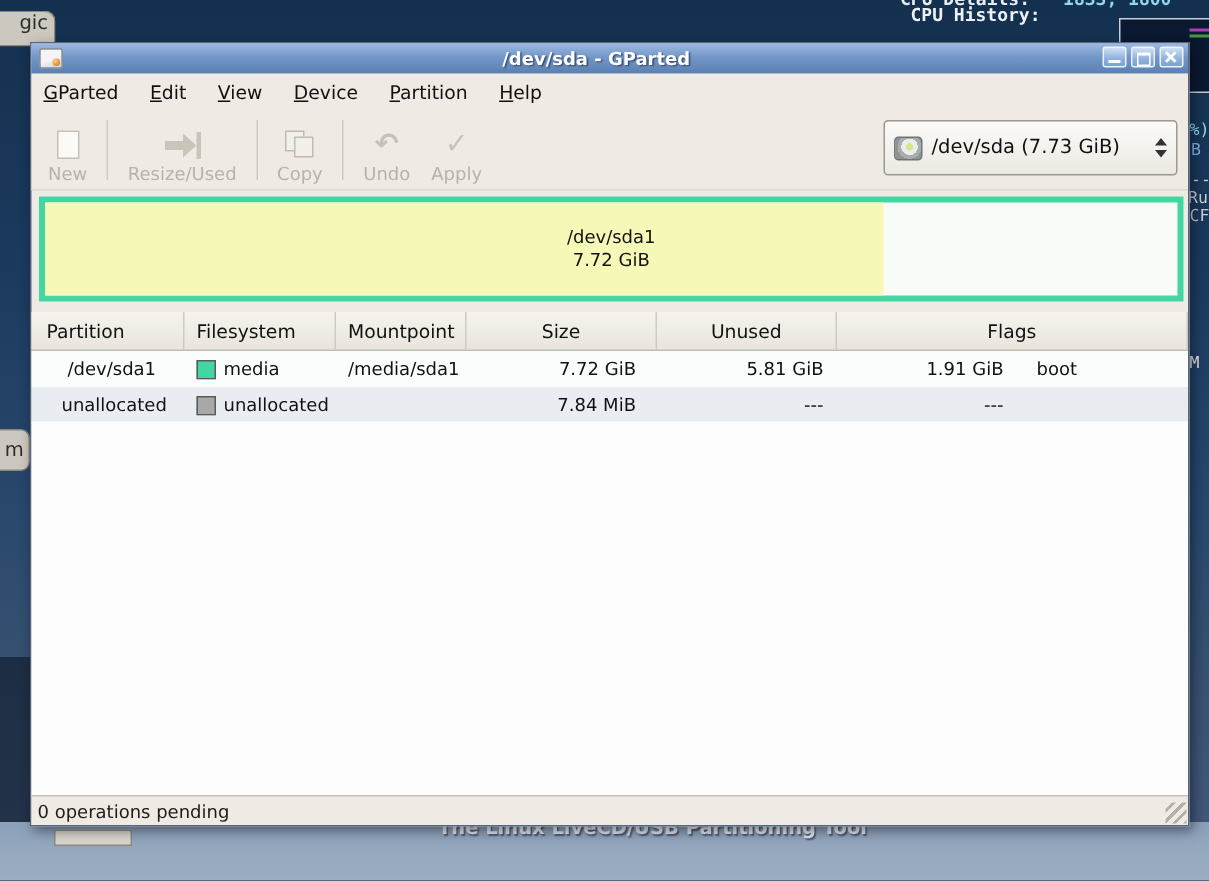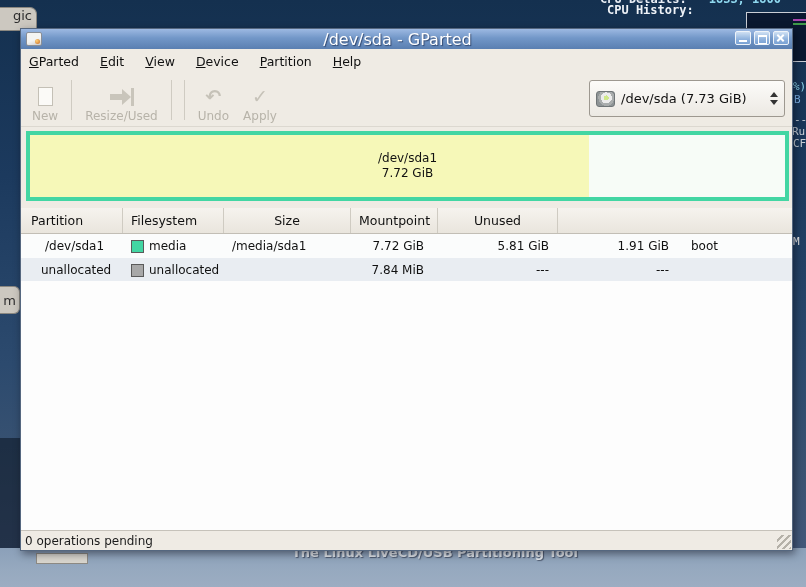--- a/index.html
+++ b/index.html
@@ -35,21 +35,21 @@
     display:flex;align-items:center;justify-content:center;}
 
   
   .win{position:absolute;left:20px;top:28px;width:773px;height:523px;z-index:10;
     background:#efebe4;border:1px solid #55677f;box-sizing:border-box;
     box-shadow:2px 3px 8px rgba(0,0,10,.45);}
   .titlebar{position:absolute;left:0;top:0;right:0;height:20px;
     background:linear-gradient(180deg,#9db9e2 0%,#7297c8 45%,#5a7fb1 100%);
     border-bottom:1px solid #46689a;display:flex;align-items:center;}
   .titlebar .title{position:absolute;left:0;right:18px;text-align:center;color:#fff;
-    font-weight:normal;font-size:16px;text-shadow:1px 1px 1px rgba(20,35,70,.65);}
+    font-weight:bold;font-size:12px;text-shadow:1px 1px 1px rgba(20,35,70,.65);}
   .win-icon{width:14px;height:12px;margin-left:5px;border-radius:2px;z-index:2;
     background:linear-gradient(160deg,#f4f4f2 55%,#c9ccd0 100%);border:1px solid #8b8f96;position:relative;}
   .win-icon::after{content:"";position:absolute;right:1px;bottom:1px;width:5px;height:5px;border-radius:50%;
     background:radial-gradient(circle at 35% 35%,#ffd27a,#c8671f);}
   .win-btns{position:absolute;right:3px;top:2px;display:flex;gap:3px;z-index:2;}
   .win-btn{width:16px;height:14px;border:1px solid #eef3f9;border-radius:2px;box-sizing:border-box;
     background:linear-gradient(180deg,#cfe0f3 0%,#8fb2dd 60%,#7aa2d4 100%);position:relative;}
   .g-min::after{content:"";position:absolute;left:3px;right:3px;bottom:2px;height:2px;background:#fff;}
   .g-max::after{content:"";position:absolute;left:3px;top:3px;width:7px;height:6px;
     border:1px solid #fff;border-top-width:2px;}
@@ -200,20 +200,29 @@
         <div class="tb-ico">
             <div class="ico-resize">
               <i class="shaft"></i>
               <i class="head"></i>
               <i class="bar"></i>
             </div>
           </div>
         <span>Resize/Used</span>
       </div>
       <div class="tb-sep"></div>
+      <div class="tb-btn">
+        <div class="tb-ico">
+            <div class="ico-copy">
+              <i></i>
+              <b></b>
+            </div>
+          </div>
+        <span>Copy</span>
+      </div>
       <div class="tb-sep"></div>
       <div class="tb-btn">
         <div class="tb-ico">
             <span class="glyph-ico">↶</span>
           </div>
         <span>Undo</span>
       </div>
       <div class="tb-btn">
         <div class="tb-ico">
             <span class="glyph-ico">✓</span>
@@ -236,23 +245,24 @@
       <div class="pb-label">
         <span>/dev/sda1</span>
         <span>7.72 GiB</span>
       </div>
     </div>
 
     <div class="tbl">
       <div class="tbl-row tbl-head">
         <div class="cell c0">Partition</div>
         <div class="cell c1">Filesystem</div>
+        <div class="cell c2">Mountpoint</div>
         <div class="cell c3 hd-center">Size</div>
-        <div class="cell c2">Mountpoint</div>
         <div class="cell c5 hd-center">Unused</div>
+        <div class="cell c6 hd-center">Flags</div>
       </div>
 
       <div class="tbl-row row-a">
         <div class="cell c0 part-indent">/dev/sda1</div>
         <div class="cell c1 fs-cell">
           <span class="swatch" style="background: rgb(67, 214, 163);"></span>
           <span>media</span>
         </div>
         <div class="cell c2">/media/sda1</div>
         <div class="cell c3 num">7.72 GiB</div>

